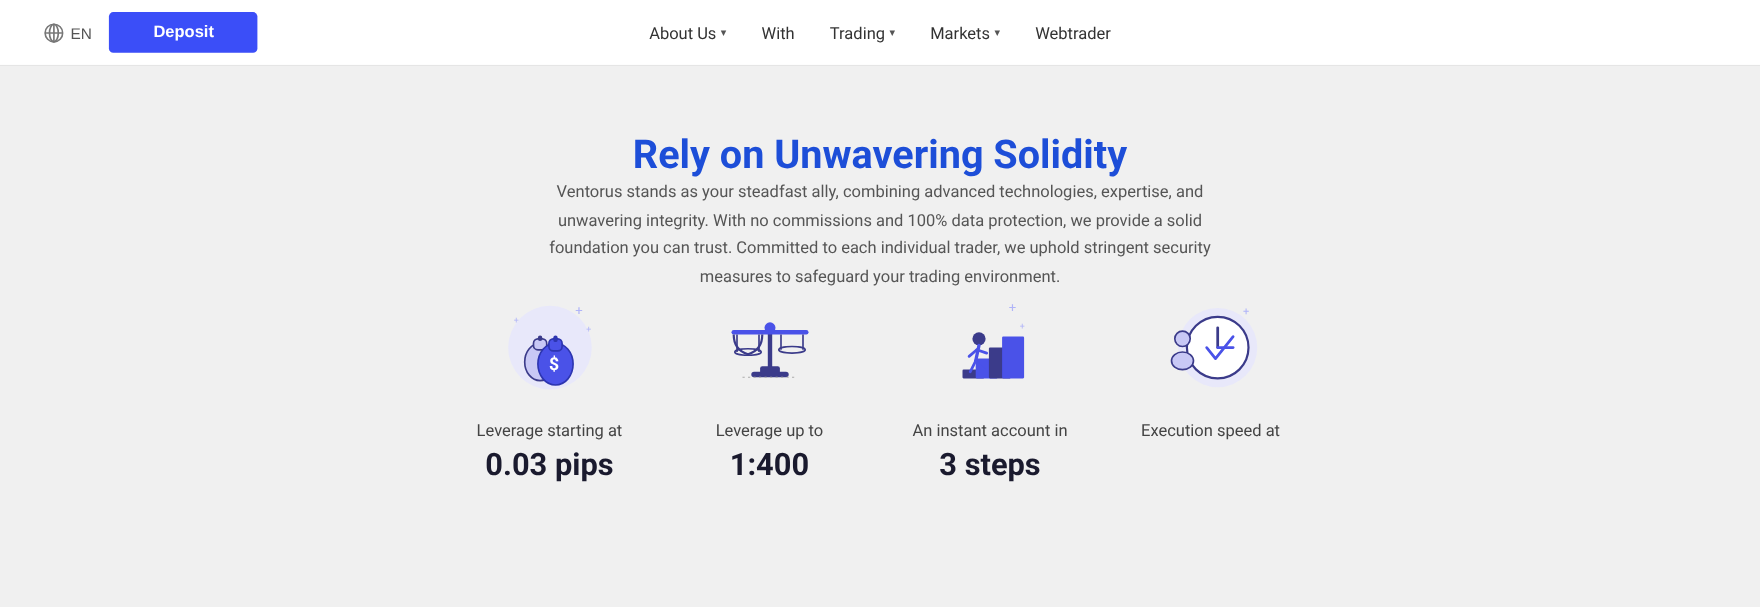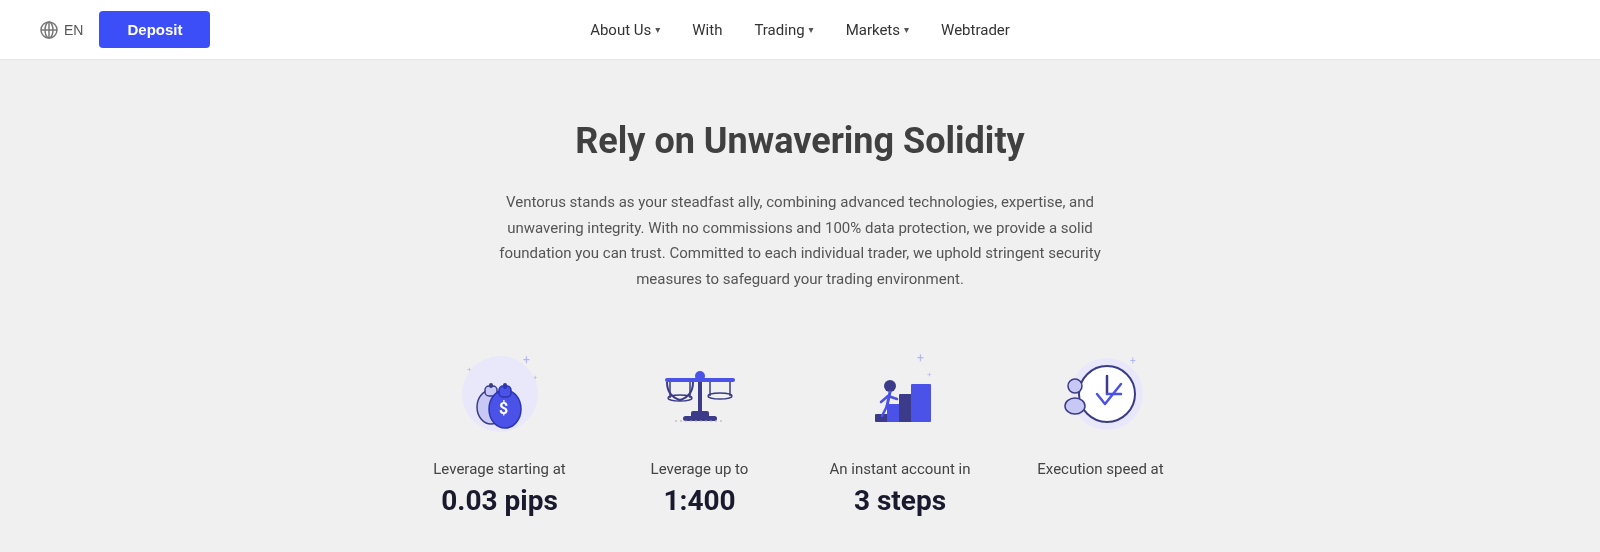--- a/index.html
+++ b/index.html
@@ -67,49 +67,47 @@
       border: none;
       cursor: pointer;
       color: #555;
       font-size: 14px;
     }
     .deposit-btn {
       background: #3b4ef8;
       color: #fff;
       border: none;
       border-radius: 4px;
-      padding: 10px 28px;
+      padding: 10px 40px;
       font-size: 15px;
       font-weight: 600;
       cursor: pointer;
     }
 
     
     main {
       background: #f0f0f0;
       min-height: 492px;
       display: flex;
       flex-direction: column;
       align-items: center;
       padding: 60px 20px 40px;
     }
     .hero-title {
       font-size: 36px;
       font-weight: 700;
-      color: #404040;
-      margin-bottom: 28px;
+      color: #1d4ed8;
       text-align: right;
     }
     .hero-desc {
       font-size: 15px;
       color: #555;
       text-align: center;
       max-width: 660px;
       line-height: 1.7;
-      margin-bottom: 50px;
     }
 
     
     .features {
       display: flex;
       gap: 60px;
       align-items: flex-start;
       justify-content: center;
       flex-wrap: wrap;
     }

